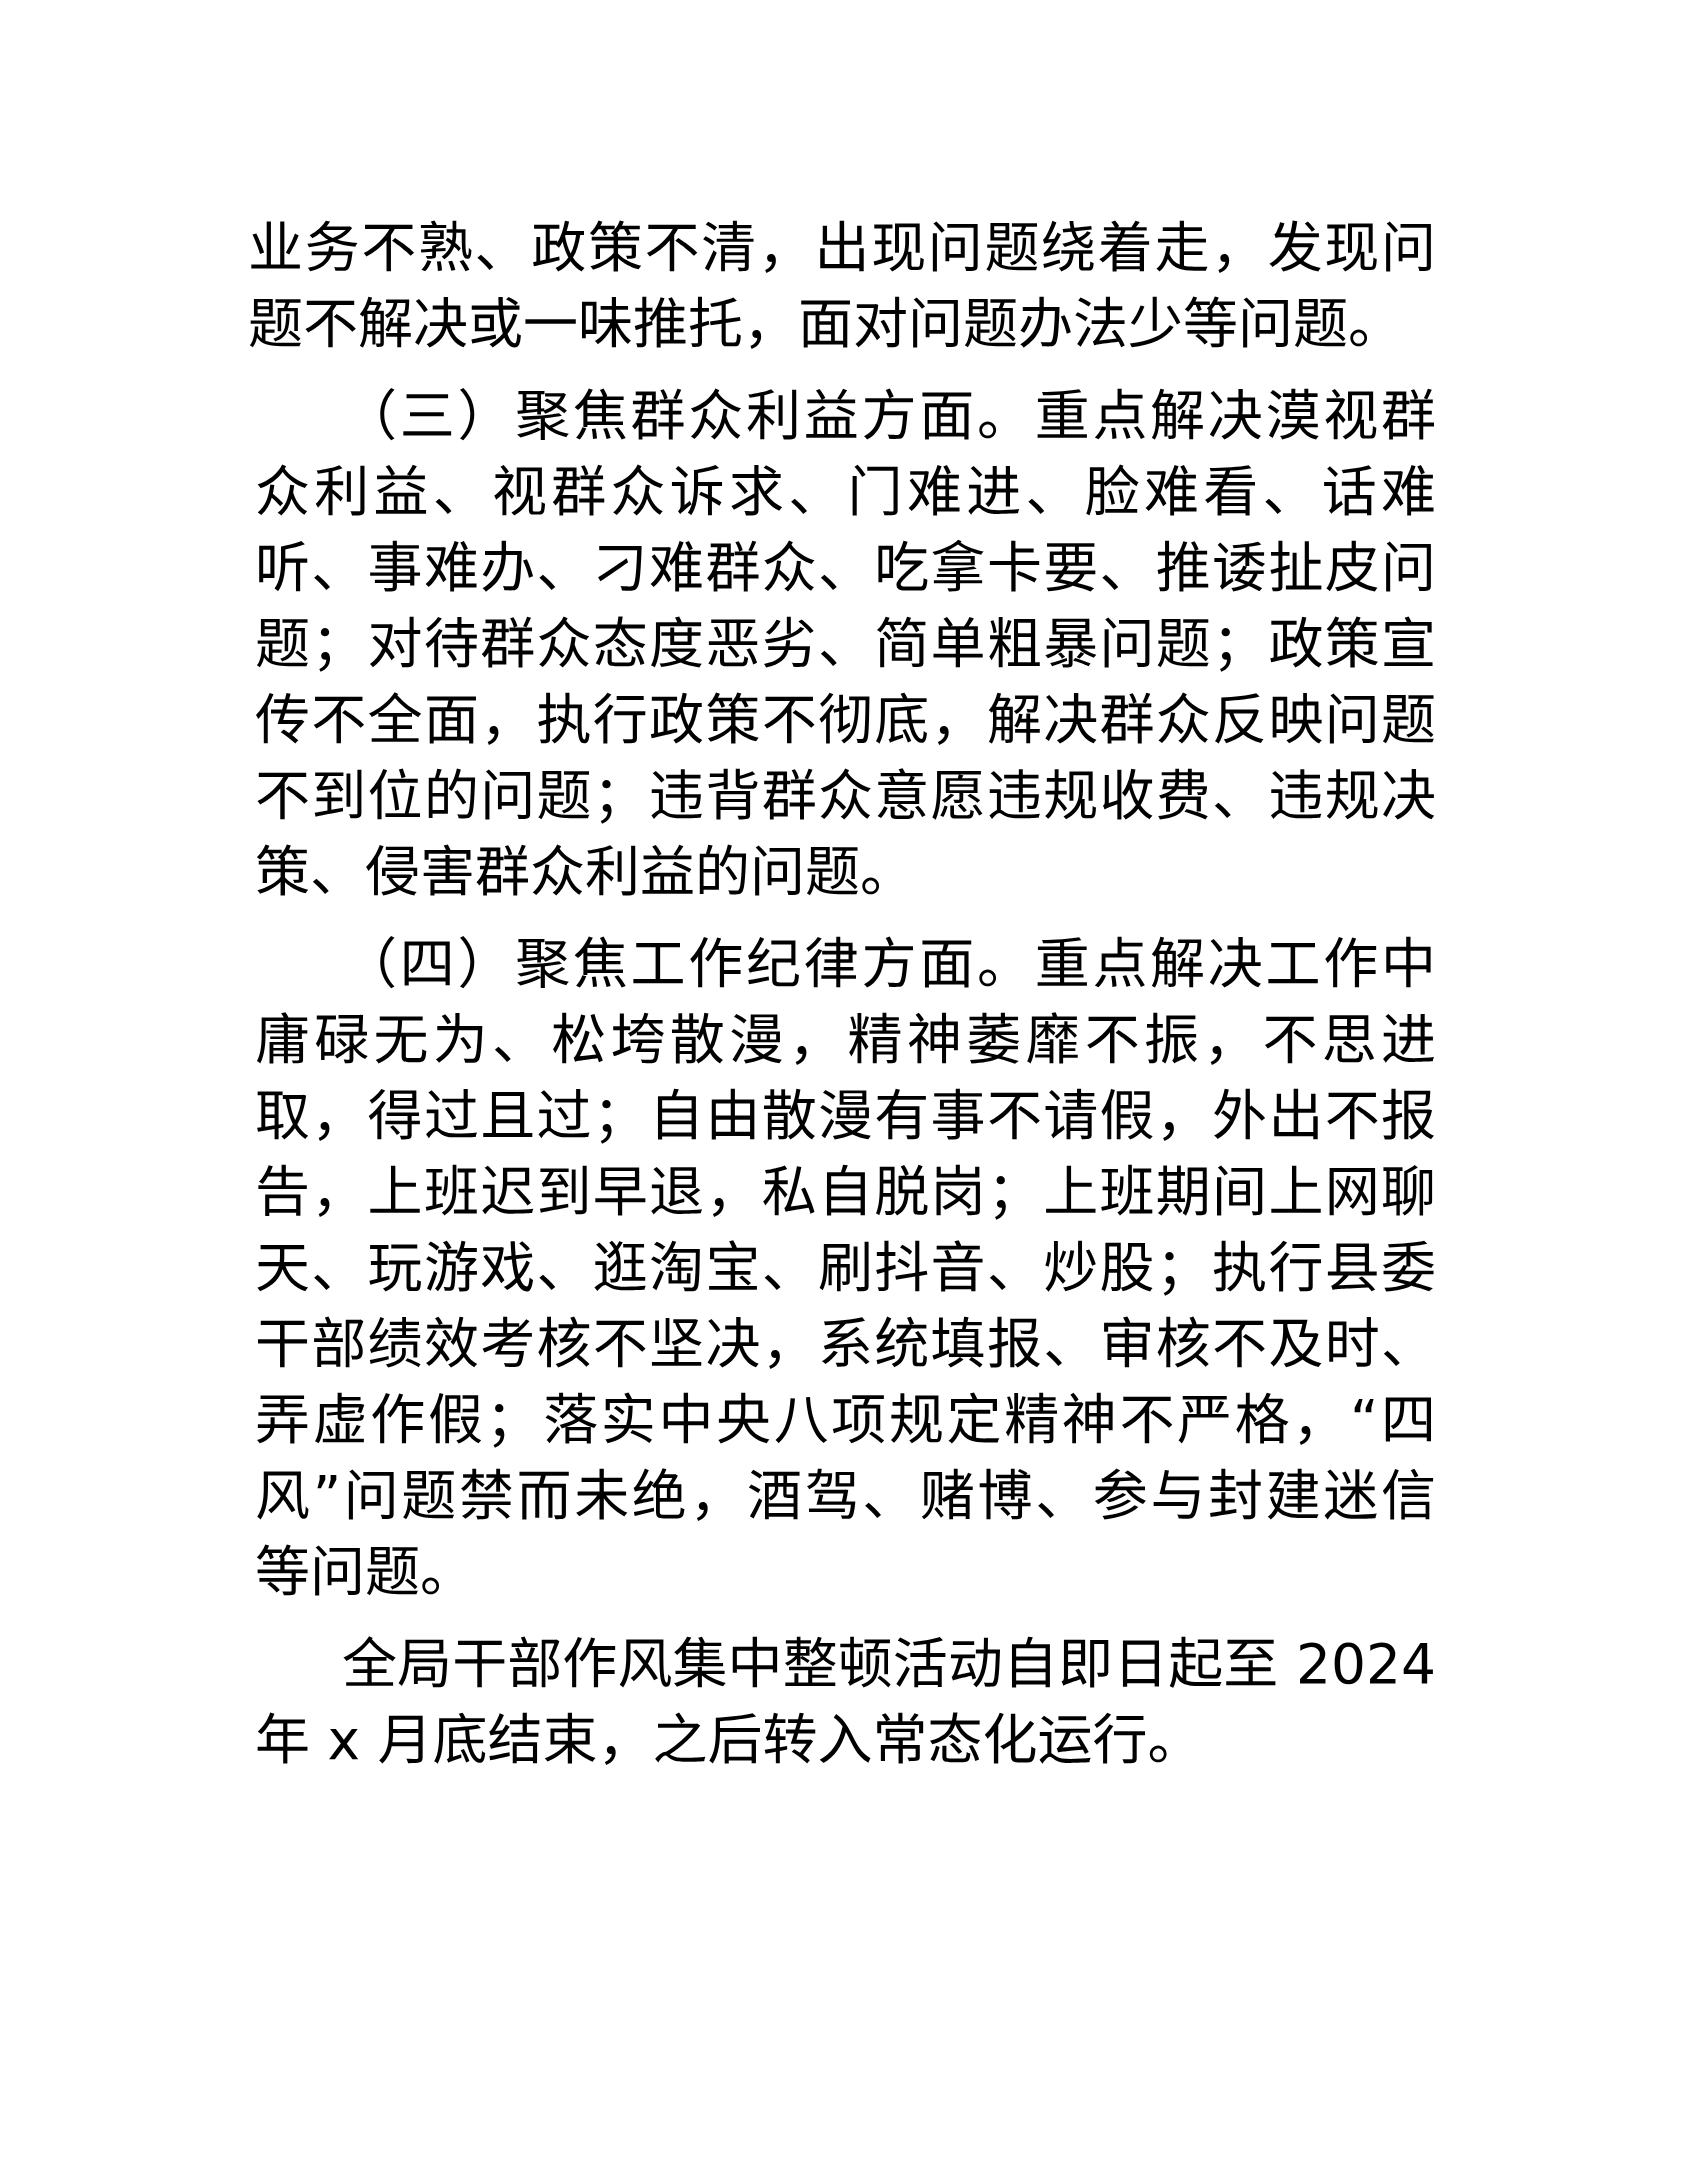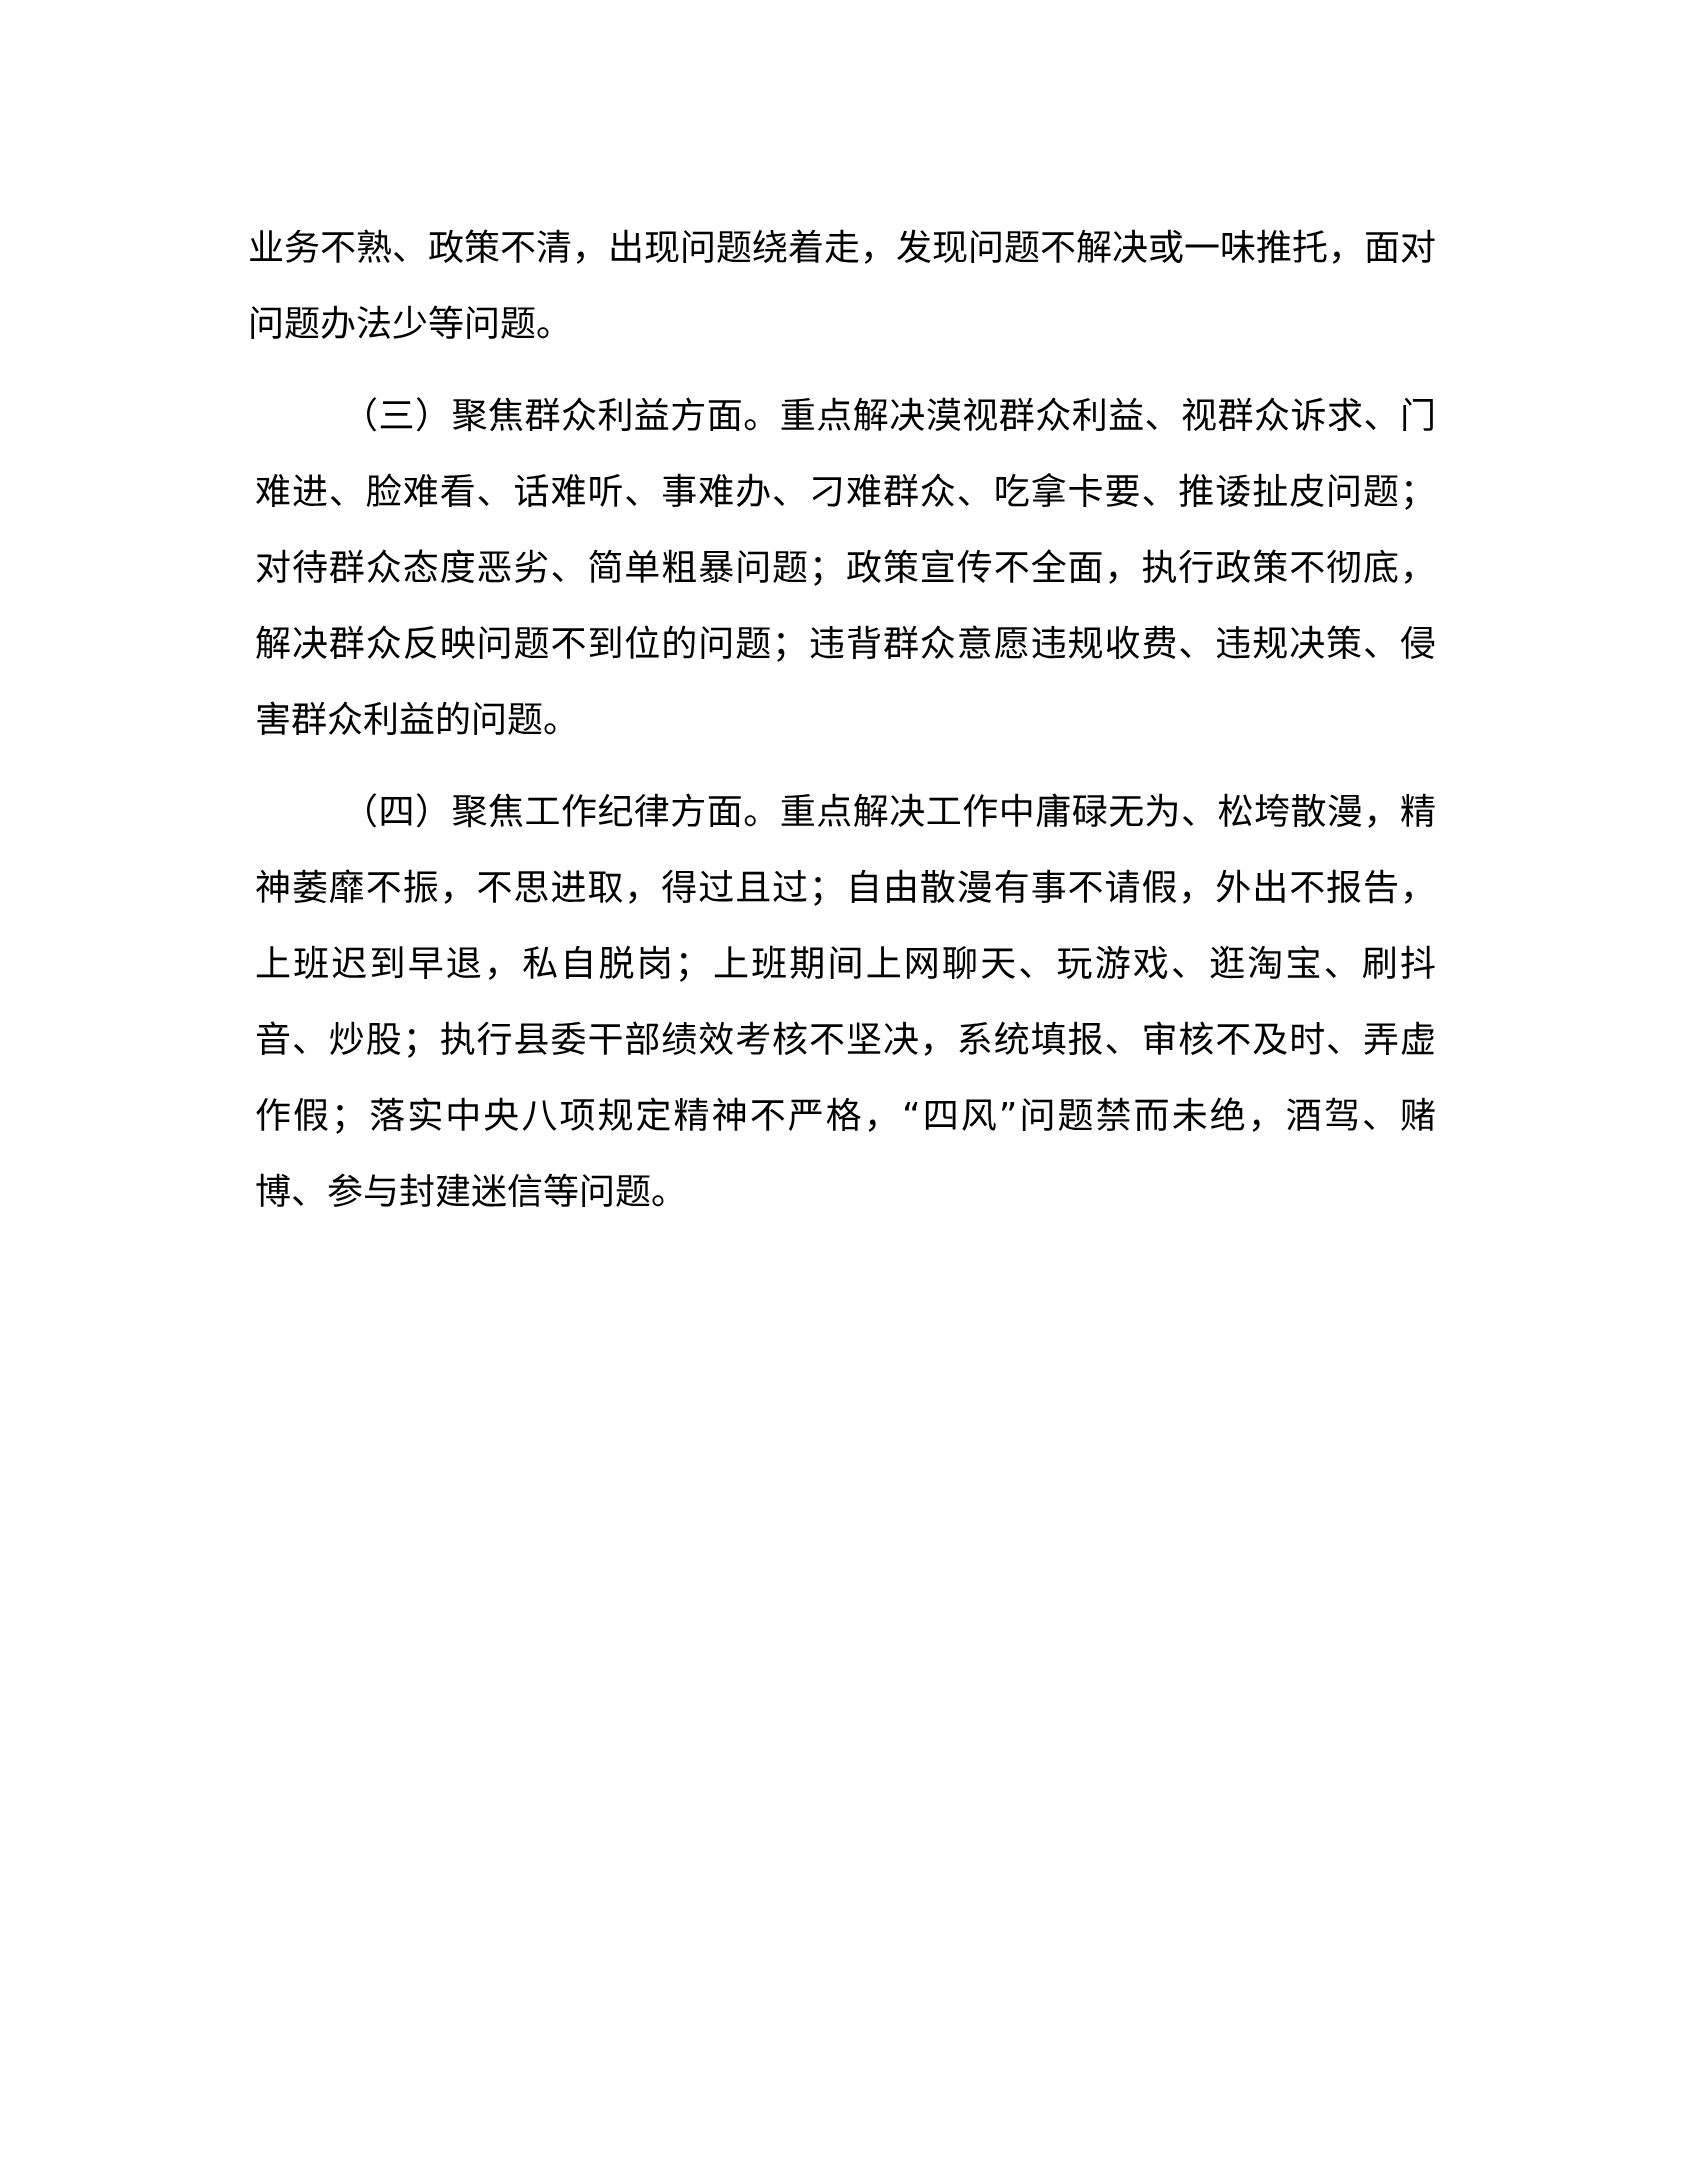--- a/index.html
+++ b/index.html
@@ -16,21 +16,21 @@
     background: #ffffff;
     overflow: hidden;
   }
   .content {
     position: absolute;
     left: 248px;
     top: 210px;
     width: 1188px;
     font-family: "DejaVu Sans", sans-serif;
     color: #000000;
-    font-size: 36px;
+    font-size: 55px;
     line-height: 76px;
   }
   .para {
     margin: 0 0 16px 0;
     text-align: justify;
     text-align-last: left;
     word-break: break-all;
     overflow-wrap: break-word;
   }
   .para.indent {
@@ -46,16 +46,17 @@
 
 <div class="page">
   <div class="content">
     <p class="para">业务不熟、政策不清，出现问题绕着走，发现问题不解决或一味推托，面对问题办法少等问题。</p>
 
     <p class="para indent">（三）聚焦群众利益方面。重点解决漠视群众利益、视群众诉求、门难进、脸难看、话难听、事难办、刁难群众、吃拿卡要、推诿扯皮问题；对待群众态度恶劣、简单粗暴问题；政策宣传不全面，执行政策不彻底，解决群众反映问题不到位的问题；违背群众意愿违规收费、违规决策、侵害群众利益的问题。</p>
 
     <p class="para indent">（四）聚焦工作纪律方面。重点解决工作中庸碌无为、松垮散漫，精神萎靡不振，不思进取，得过且过；自由散漫有事不请假，外出不报告，上班迟到早退，私自脱岗；上班期间上网聊天、玩游戏、逛淘宝、刷抖音、炒股；执行县委干部绩效考核不坚决，系统填报、审核不及时、弄虚作假；落实中央八项规定精神不严格，“四风”问题禁而未绝，酒驾、赌博、参与封建迷信等问题。</p>
 
 
+    <p class="para indent">全局干部作风集中整顿活动自即日起至 2024 年 x 月底结束，之后转入常态化运行。</p>
 
   </div>
 </div>
 
 
 </body></html>

